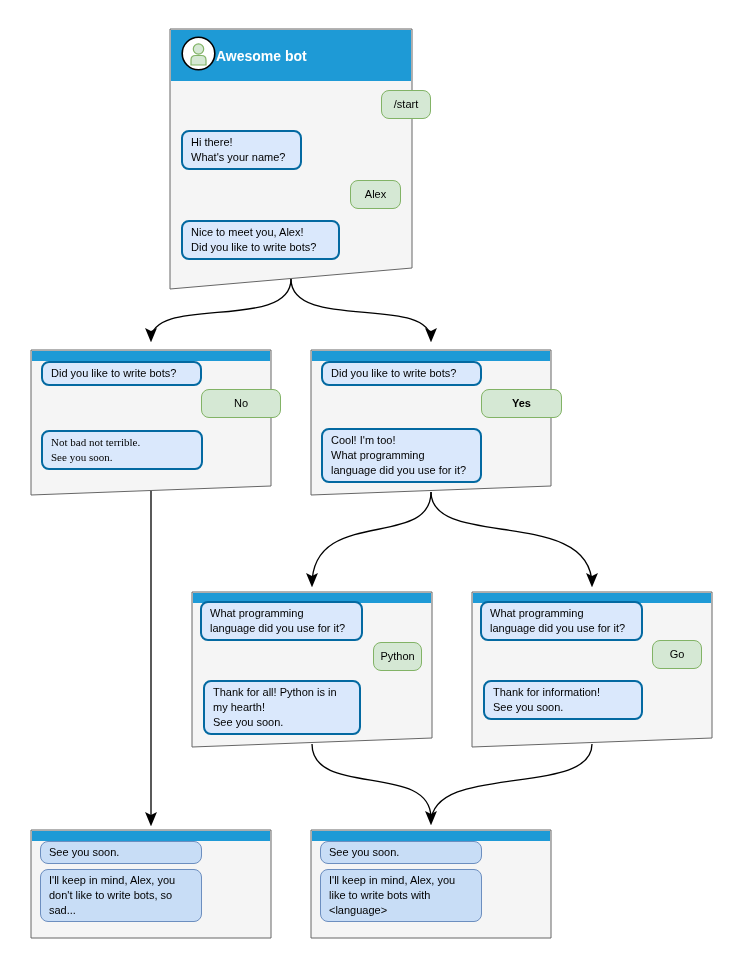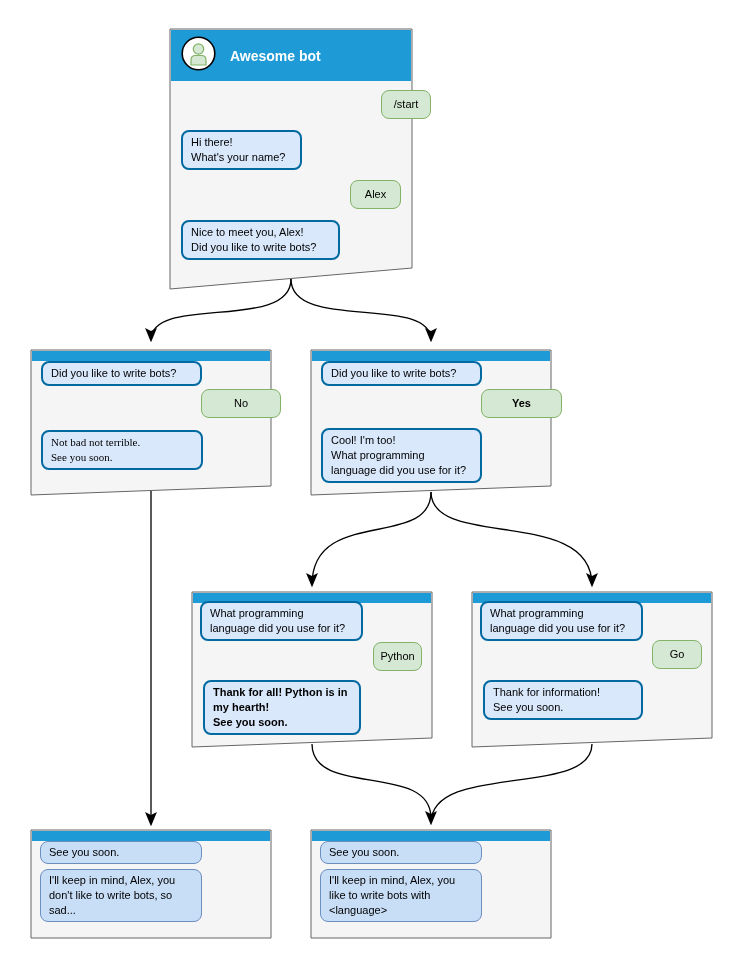--- a/index.html
+++ b/index.html
@@ -5,21 +5,21 @@
   html,body{margin:0;padding:0;background:#ffffff;}
   .canvas{
     position:relative;width:743px;height:971px;
     font-family:"Liberation Sans",sans-serif;
     background:#ffffff;overflow:hidden;
   }
   svg.layer{position:absolute;left:0;top:0;width:743px;height:971px;pointer-events:none;}
   .win{position:absolute;}
   .winhead{
     position:absolute;left:1px;top:1px;background:#1e9ad6;
-    display:flex;align-items:center;gap:14px;
+    display:flex;align-items:center;
   }
   .winhead.big{height:51px;}
   .winhead.thin{height:10px;}
   .wintitle{color:#ffffff;font-weight:bold;font-size:14px;}
   .avatar{margin-left:10px;flex:0 0 auto;}
   .bubble{
     position:absolute;box-sizing:border-box;
     font-size:11px;line-height:15px;color:#000000;
     border-radius:8px;white-space:pre-line;
     padding:3px 8px;
@@ -82,21 +82,21 @@
     <div class="bubble bot" style="left:10px;top:78px;width:161px;">Cool! I'm too!
 What programming
 language did you use for it?</div>
   </div>
 
   <div class="win" style="left:192px;top:592px;width:240px;height:155px;">
     <div class="winhead thin" style="width:238px;"></div>
     <div class="bubble bot" style="left:8px;top:9px;width:163px;">What programming
 language did you use for it?</div>
     <div class="bubble user" style="left:181px;top:50px;width:49px;">Python</div>
-    <div class="bubble bot" style="left:11px;top:88px;width:158px;font-weight:bold;">Thank for all! Python is in
+    <div class="bubble bot" style="left:11px;top:88px;width:158px;">Thank for all! Python is in
 my hearth!
 See you soon.</div>
   </div>
 
   <div class="win" style="left:472px;top:592px;width:240px;height:155px;">
     <div class="winhead thin" style="width:238px;"></div>
     <div class="bubble bot" style="left:8px;top:9px;width:163px;">What programming
 language did you use for it?</div>
     <div class="bubble user" style="left:180px;top:48px;width:50px;">Go</div>
     <div class="bubble bot" style="left:11px;top:88px;width:160px;">Thank for information!

